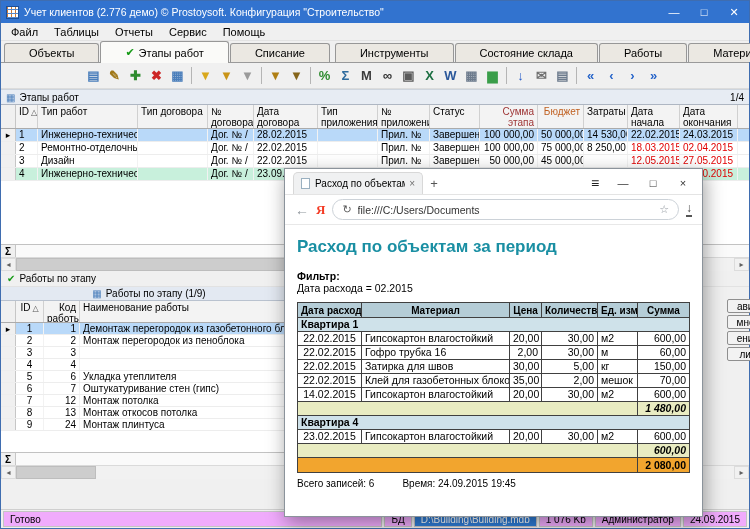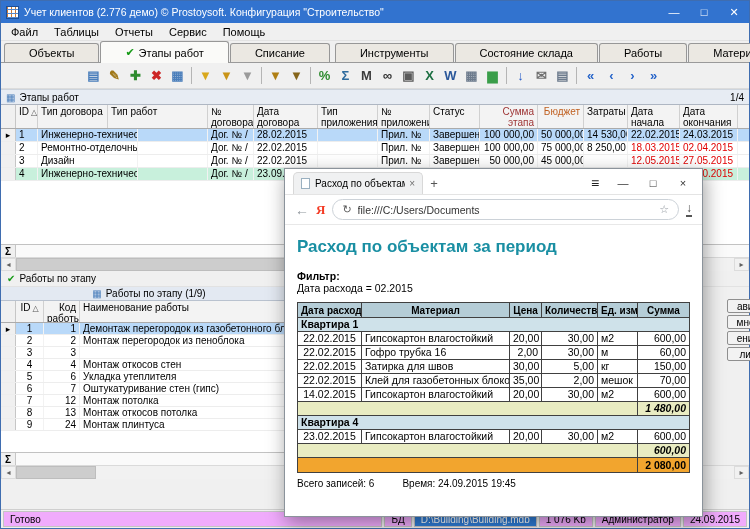--- a/index.html
+++ b/index.html
@@ -199,22 +199,22 @@
     <span class="sec-ico">▦</span>
     <span>Этапы работ</span>
     <span class="pager">1/4</span>
   </div>
 
   <div class="stages-panel">
     <div class="g-wrap" id="stagesGrid">
         <div class="g-head">
           <div class="g-gut"></div>
           <div class="g-hcell" style="width: 22px;"><span>ID</span><span class="g-sort">△</span></div>
+          <div class="g-hcell" style="width: 100px;"><span>Тип работ</span></div>
           <div class="g-hcell" style="width: 70px;"><span>Тип договора</span></div>
-          <div class="g-hcell" style="width: 100px;"><span>Тип работ</span></div>
           <div class="g-hcell" style="width: 46px;"><span>№ договора</span></div>
           <div class="g-hcell" style="width: 64px;"><span>Дата договора</span></div>
           <div class="g-hcell" style="width: 60px;"><span>Тип приложения</span></div>
           <div class="g-hcell" style="width: 52px;"><span>№ приложения</span></div>
           <div class="g-hcell" style="width: 50px;"><span>Статус</span></div>
           <div class="g-hcell r" style="width: 58px; color: rgb(158, 52, 52);"><span>Сумма этапа</span></div>
           <div class="g-hcell r" style="width: 46px; color: rgb(192, 96, 32);"><span>Бюджет</span></div>
           <div class="g-hcell r" style="width: 44px;"><span>Затраты</span></div>
           <div class="g-hcell" style="width: 52px;"><span>Дата начала</span></div>
           <div class="g-hcell" style="width: 58px;"><span>Дата окончания</span></div>
@@ -332,21 +332,20 @@
             </div>
             <div class="g-row">
               <div class="g-gut"></div>
               <div class="g-cell c" style="width: 28px;">3</div>
               <div class="g-cell r" style="width: 36px;">3</div>
             </div>
             <div class="g-row">
               <div class="g-gut"></div>
               <div class="g-cell c" style="width: 28px;">4</div>
               <div class="g-cell r" style="width: 36px;">4</div>
-              <div class="g-cell" style="width: 218px;">Монтаж откосов стен</div>
             </div>
             <div class="g-row">
               <div class="g-gut"></div>
               <div class="g-cell c" style="width: 28px;">5</div>
               <div class="g-cell r" style="width: 36px;">6</div>
               <div class="g-cell" style="width: 218px;">Укладка утеплителя</div>
             </div>
             <div class="g-row">
               <div class="g-gut"></div>
               <div class="g-cell c" style="width: 28px;">6</div>

